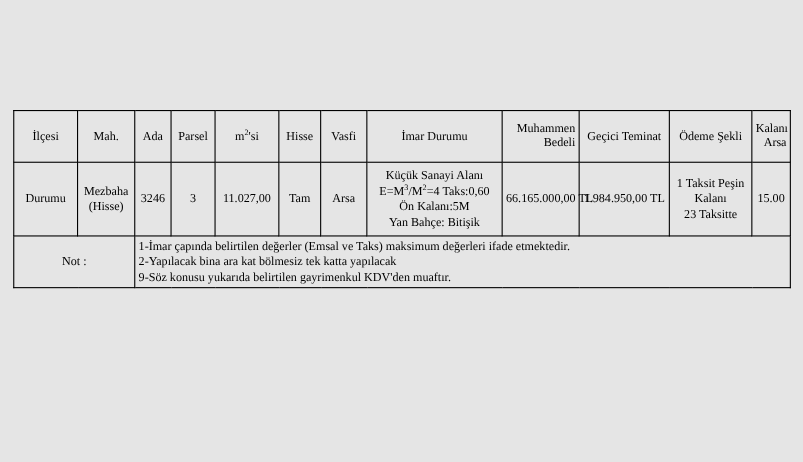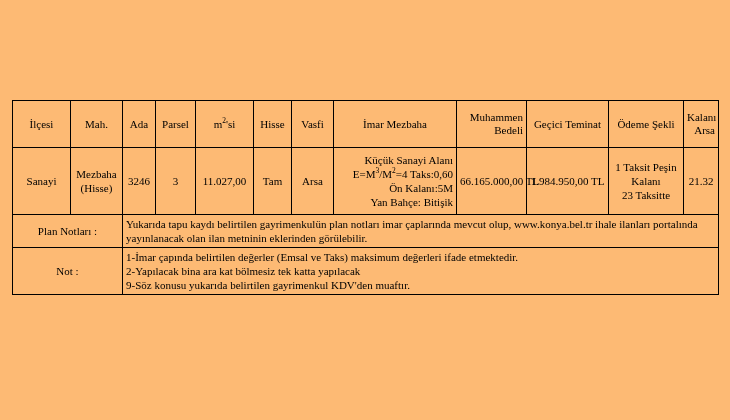--- a/index.html
+++ b/index.html
@@ -11,21 +11,21 @@
     height: 420px;
     background: #ffffff;
     font-family: "Liberation Serif", serif;
     color: #000000;
     overflow: hidden;
   }
   .page {
     position: relative;
     width: 730px;
     height: 420px;
-    background: #fdba74;
+    background: #e5e5e5;
   }
   .table-wrap {
     position: absolute;
     left: 12px;
     top: 100px;
     width: 706px;
   }
   table.doc-table {
     border-collapse: collapse;
     width: 706px;
@@ -50,21 +50,20 @@
   }
   .data-row td {
     height: 62px;
   }
   .imar-cell {
     line-height: 1.45;
     font-size: 10.5px;
   }
   .imar-cell div {
     white-space: nowrap;
-    text-align: right;
   }
   .label-cell {
     text-align: center;
     vertical-align: middle;
     font-size: 11px;
   }
   .notes-cell {
     text-align: left;
     vertical-align: middle;
     padding: 4px 6px;
@@ -109,34 +108,34 @@
       </colgroup>
       <tbody>
         <tr class="hdr">
           <td>İlçesi</td>
           <td>Mah.</td>
           <td>Ada</td>
           <td>Parsel</td>
           <td><span>m</span><sup>2</sup><span>'si</span></td>
           <td>Hisse</td>
           <td>Vasfi</td>
-          <td>İmar Mezbaha</td>
+          <td>İmar Durumu</td>
           <td class="two-line">
             <div>Muhammen</div>
             <div>Bedeli</div>
           </td>
           <td>Geçici Teminat</td>
           <td>Ödeme Şekli</td>
           <td class="two-line">
             <div>Kalanı</div>
             <div>Arsa</div>
           </td>
         </tr>
         <tr class="data-row">
-          <td>Sanayi</td>
+          <td>Durumu</td>
           <td>
             <div>Mezbaha</div>
             <div>(Hisse)</div>
           </td>
           <td>3246</td>
           <td>3</td>
           <td>11.027,00</td>
           <td>Tam</td>
           <td>Arsa</td>
           <td class="imar-cell">
@@ -144,28 +143,21 @@
             <div><span>E=M</span><sup>3</sup><span>/M</span><sup>2</sup><span>=4 Taks:0,60</span></div>
             <div>Ön Kalanı:5M</div>
             <div>Yan Bahçe: Bitişik</div>
           </td>
           <td class="nowrap">66.165.000,00 TL</td>
           <td class="nowrap">1.984.950,00 TL</td>
           <td>
             <div>1 Taksit Peşin Kalanı</div>
             <div>23 Taksitte</div>
           </td>
-          <td>21.32</td>
-        </tr>
-        <tr>
-          <td class="label-cell" colspan="2">Plan Notları :</td>
-          <td class="notes-cell plan-notes-cell" colspan="10">
-            <div>Yukarıda tapu kaydı belirtilen gayrimenkulün plan notları imar çaplarında mevcut olup, www.konya.bel.tr ihale ilanları portalında</div>
-            <div>yayınlanacak olan ilan metninin eklerinden görülebilir.</div>
-          </td>
+          <td>15.00</td>
         </tr>
         <tr>
           <td class="label-cell" colspan="2">Not :</td>
           <td class="notes-cell" colspan="10">
             <div>1-İmar çapında belirtilen değerler (Emsal ve Taks) maksimum değerleri ifade etmektedir.</div>
             <div>2-Yapılacak bina ara kat bölmesiz tek katta yapılacak</div>
             <div>9-Söz konusu yukarıda belirtilen gayrimenkul KDV'den muaftır.</div>
           </td>
         </tr>
       </tbody>

